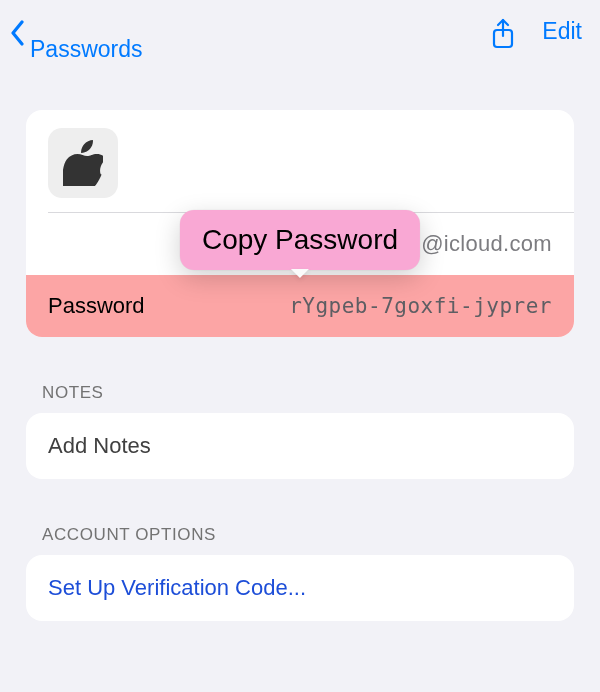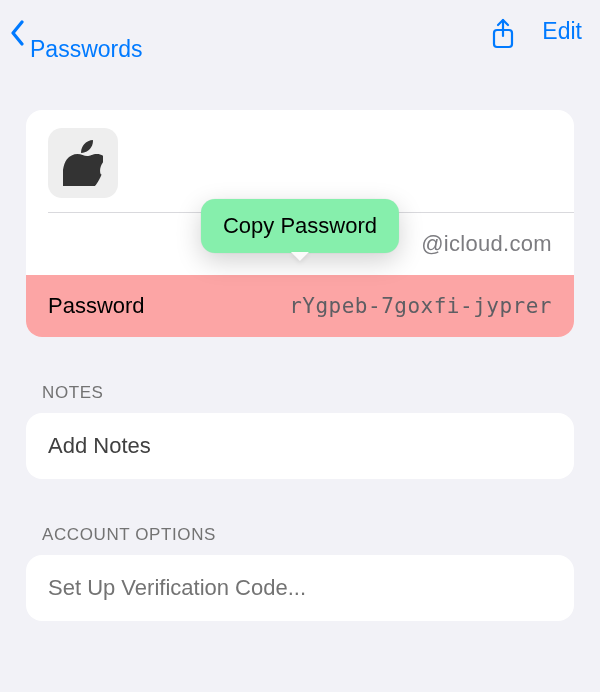--- a/index.html
+++ b/index.html
@@ -74,27 +74,27 @@
     .row.password-row .value {
       color: #5e5e63;
       font-family: "SF Mono", Menlo, Consolas, monospace;
       font-size: 21px;
       letter-spacing: 0.5px;
     }
 
     
     .popover {
       position: absolute;
-      top: 89px;
+      top: 100px;
       left: 50%;
       transform: translateX(-50%);
-      background: #86efac;
+      background: #f9a8d4;
       border-radius: 14px;
       padding: 14px 22px;
-      font-size: 22px;
+      font-size: 28px;
       color: #000;
       box-shadow: 0 8px 26px rgba(0,0,0,0.18), 0 0 0 0.5px rgba(0,0,0,0.04);
       z-index: 10;
       cursor: pointer;
       white-space: nowrap;
     }
     .popover::after {
       content: "";
       position: absolute;
       left: 50%;
@@ -116,21 +116,21 @@
     .plain-card {
       margin: 0 26px;
       background: #fff;
       border-radius: 16px;
     }
     .plain-row {
       padding: 20px 22px;
       font-size: 22px;
     }
     .add-notes { color: #404040; cursor: pointer; }
-    .link-row { color: #737373; cursor: pointer; }
+    .link-row { color: #1d4ed8; cursor: pointer; }
   </style>
 </head>
 <body>
 
 <div class="nav">
   <div class="nav-left">
     <span class="chev">
       <svg width="16" height="26" viewBox="0 0 16 26" fill="none">
         <path d="M12 2 L3 13 L12 24" stroke-width="3.2" stroke-linecap="round" stroke-linejoin="round"></path>
       </svg>

